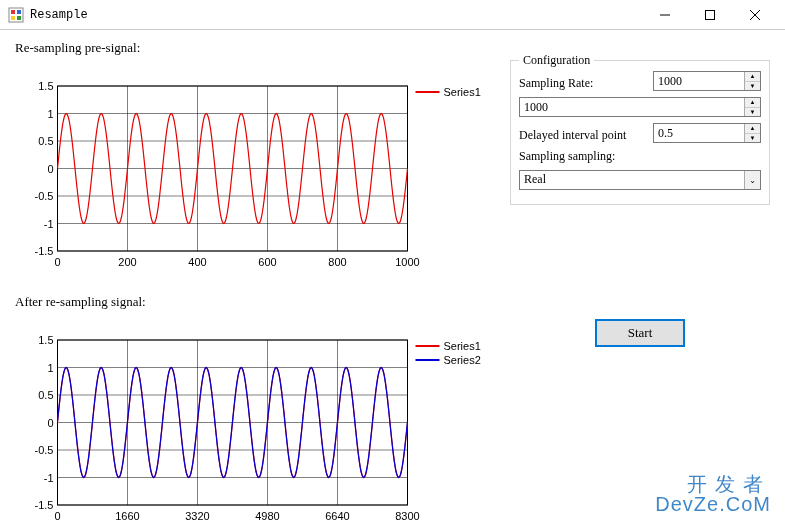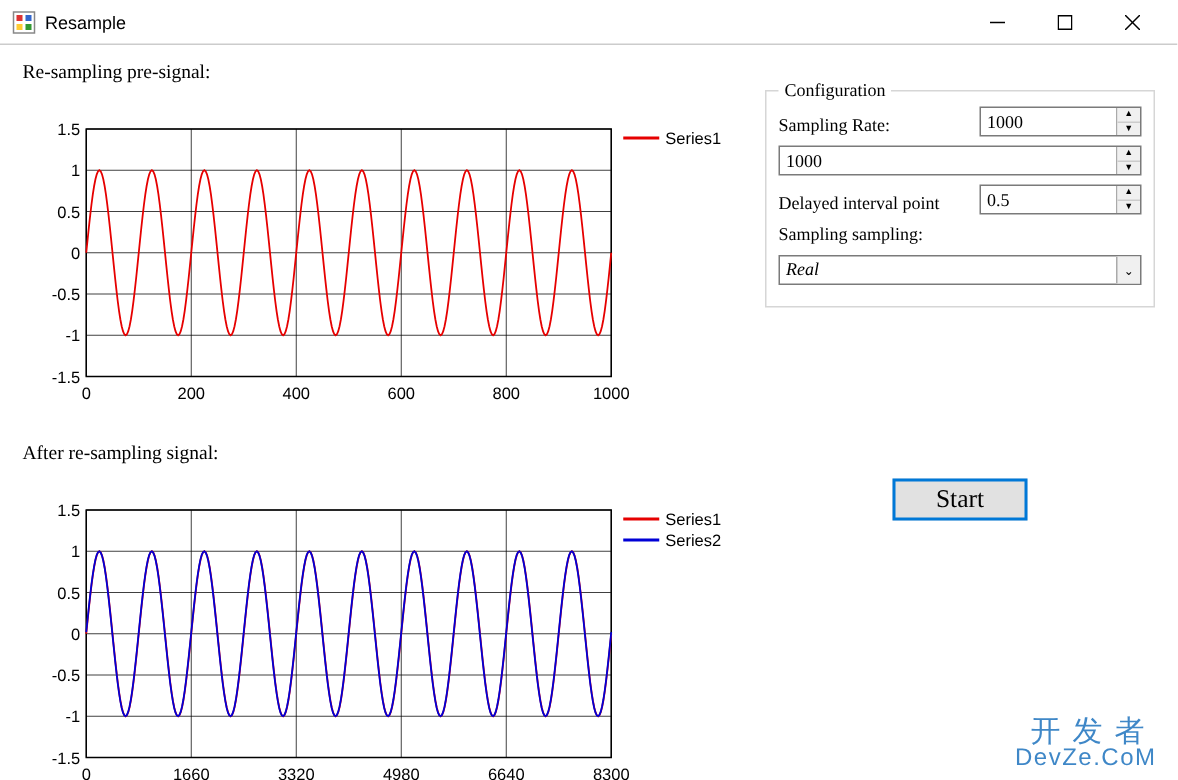--- a/index.html
+++ b/index.html
@@ -19,21 +19,21 @@
     border-bottom: 1px solid #ccc;
     display: flex;
     align-items: center;
     padding: 0 8px;
     font-family: "Segoe UI", sans-serif;
   }
   .titlebar .icon {
     width: 16px; height: 16px; margin-right: 6px;
     display: inline-flex; align-items: center; justify-content: center;
   }
-  .titlebar .title { flex: 1; font-size: 12px; }
+  .titlebar .title { flex: 1; font-size: 12px; font-family: Liberation Mono, monospace; }
   .winbtns { display: flex; }
   .winbtn {
     width: 45px; height: 29px;
     display: flex; align-items: center; justify-content: center;
     font-family: "Segoe UI Symbol", sans-serif; font-size: 10px;
     cursor: default;
   }
 
   .content {
     display: flex;
@@ -86,45 +86,45 @@
     flex: 1; display: flex; align-items: center; justify-content: center;
     font-size: 6px; background: #f0f0f0; cursor: default;
     border-bottom: 1px solid #ccc;
   }
   .spinner .arrow:last-child { border-bottom: none; }
 
   .select {
     flex: 1; display: flex; border: 1px solid #7a7a7a;
     height: 20px; background: #fff;
   }
-  .select span { flex: 1; padding: 1px 4px; font-style: italic; }
+  .select span { flex: 1; padding: 1px 4px; }
   .select .drop { width: 16px; display: flex; align-items: center; justify-content: center; font-size: 8px; background: #f0f0f0; border-left: 1px solid #aaa;}
 
   .start-btn {
     margin: 90px auto 0 auto;
     width: 90px; height: 28px;
     border: 2px solid #0078d7;
     background: #e1e1e1;
     display: flex; align-items: center; justify-content: center;
-    font-family: inherit; font-size: 17px;
+    font-family: inherit; font-size: 13px;
     cursor: default;
   }
 
   .watermark {
     position: absolute;
     right: 14px; bottom: 6px;
     font-family: "Microsoft YaHei", sans-serif;
     color: #1e73be;
     text-align: right;
     line-height: 1;
     pointer-events: none;
     opacity: 0.85;
   }
   .watermark .zh { font-size: 20px; letter-spacing: 8px; display:block;}
-  .watermark .en { font-size: 16px; letter-spacing: 1px; }
+  .watermark .en { font-size: 20px; letter-spacing: 1px; }
 
   svg { display: block; }
 </style>
 </head>
 <body>
 
 <div class="titlebar">
   <span class="icon">
     <svg width="16" height="16">
         <rect x="1" y="1" width="14" height="14" fill="#fff" stroke="#888"></rect>

